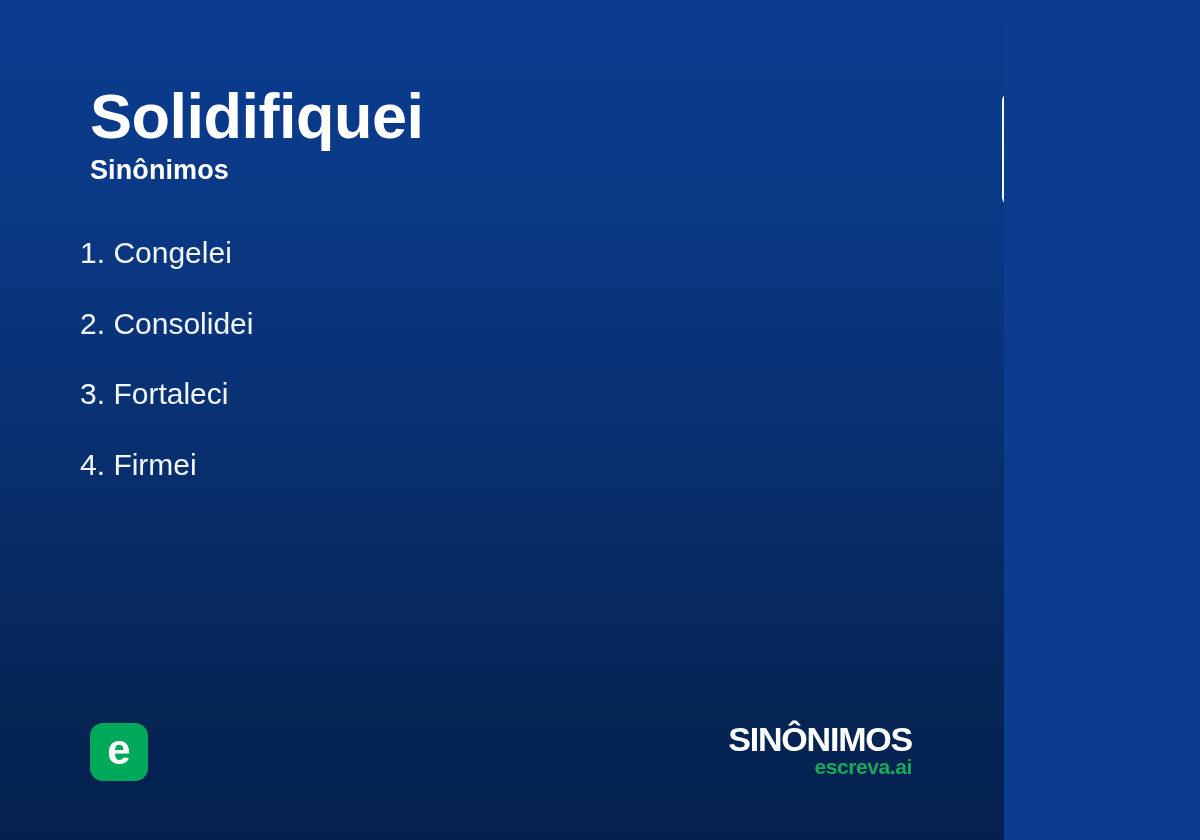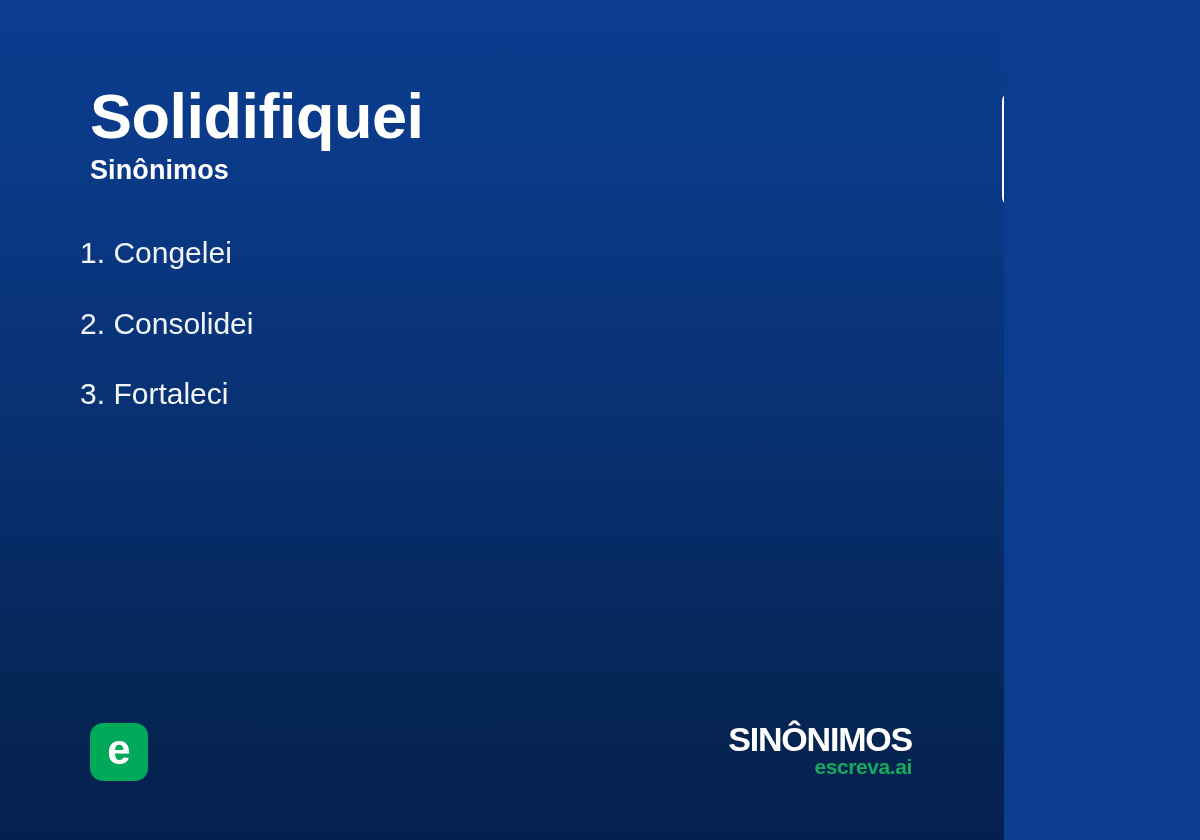--- a/index.html
+++ b/index.html
@@ -460,20 +460,24 @@
       <span class="syn-word">Congelei</span>
     </li>
     <li class="syn-item">
       <span class="syn-index">2.</span>
       <span class="syn-word">Consolidei</span>
     </li>
     <li class="syn-item">
       <span class="syn-index">3.</span>
       <span class="syn-word">Fortaleci</span>
     </li>
+    <li class="syn-item">
+      <span class="syn-index">4.</span>
+      <span class="syn-word">Firmei</span>
+    </li>
   </ol>
 
   <div class="brand-mark">
     <span class="brand-mark-letter">e</span>
   </div>
 
   <div class="logo">
     <span class="logo-word">SINÔNIMOS</span>
     <span class="logo-sub">escreva.ai</span>
   </div>

